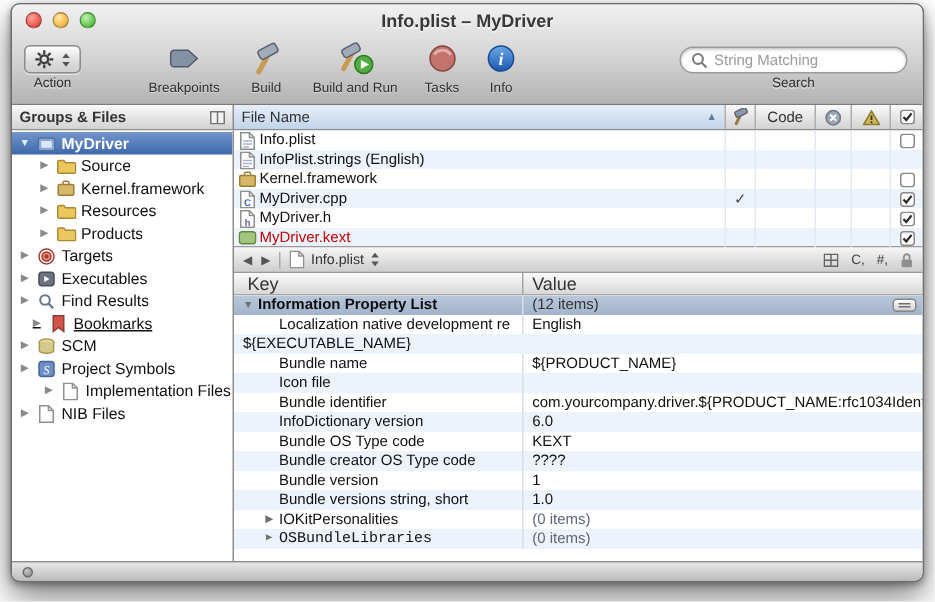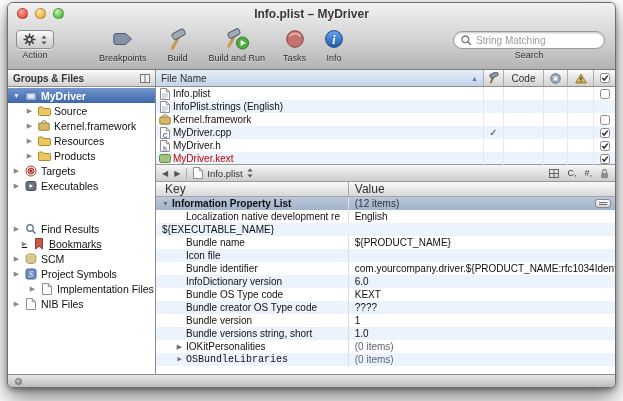--- a/index.html
+++ b/index.html
@@ -322,21 +322,21 @@
           <div class="tree-row" style="padding-left: 4px;">
             <div class="disc">▶</div>
             <div class="ticon">
               <svg width="12" height="12" viewBox="0 0 12 12">
                 <rect x="1" y="1.5" width="10" height="9" rx="2" fill="#6b7280" stroke="#474c55"></rect>
                 <path d="M4.5 4 L8 6 L4.5 8 Z" fill="#fff"></path>
               </svg>
             </div>
             <div class="tlabel">Executables</div>
           </div>
-          <div class="tree-row" style="padding-left: 4px; margin-top: 28px;">
+          <div class="tree-row" style="padding-left: 4px;">
             <div class="disc">▶</div>
             <div class="ticon">
               <svg width="12" height="12" viewBox="0 0 12 12">
                 <circle cx="5" cy="5" r="3.2" fill="none" stroke="#6b7b8c" stroke-width="1.4"></circle>
                 <line x1="7.4" y1="7.4" x2="10.5" y2="10.5" stroke="#6b7b8c" stroke-width="1.6"></line>
               </svg>
             </div>
             <div class="tlabel">Find Results</div>
           </div>
           <div class="tree-row" style="padding-left: 12px; text-decoration: underline;">

